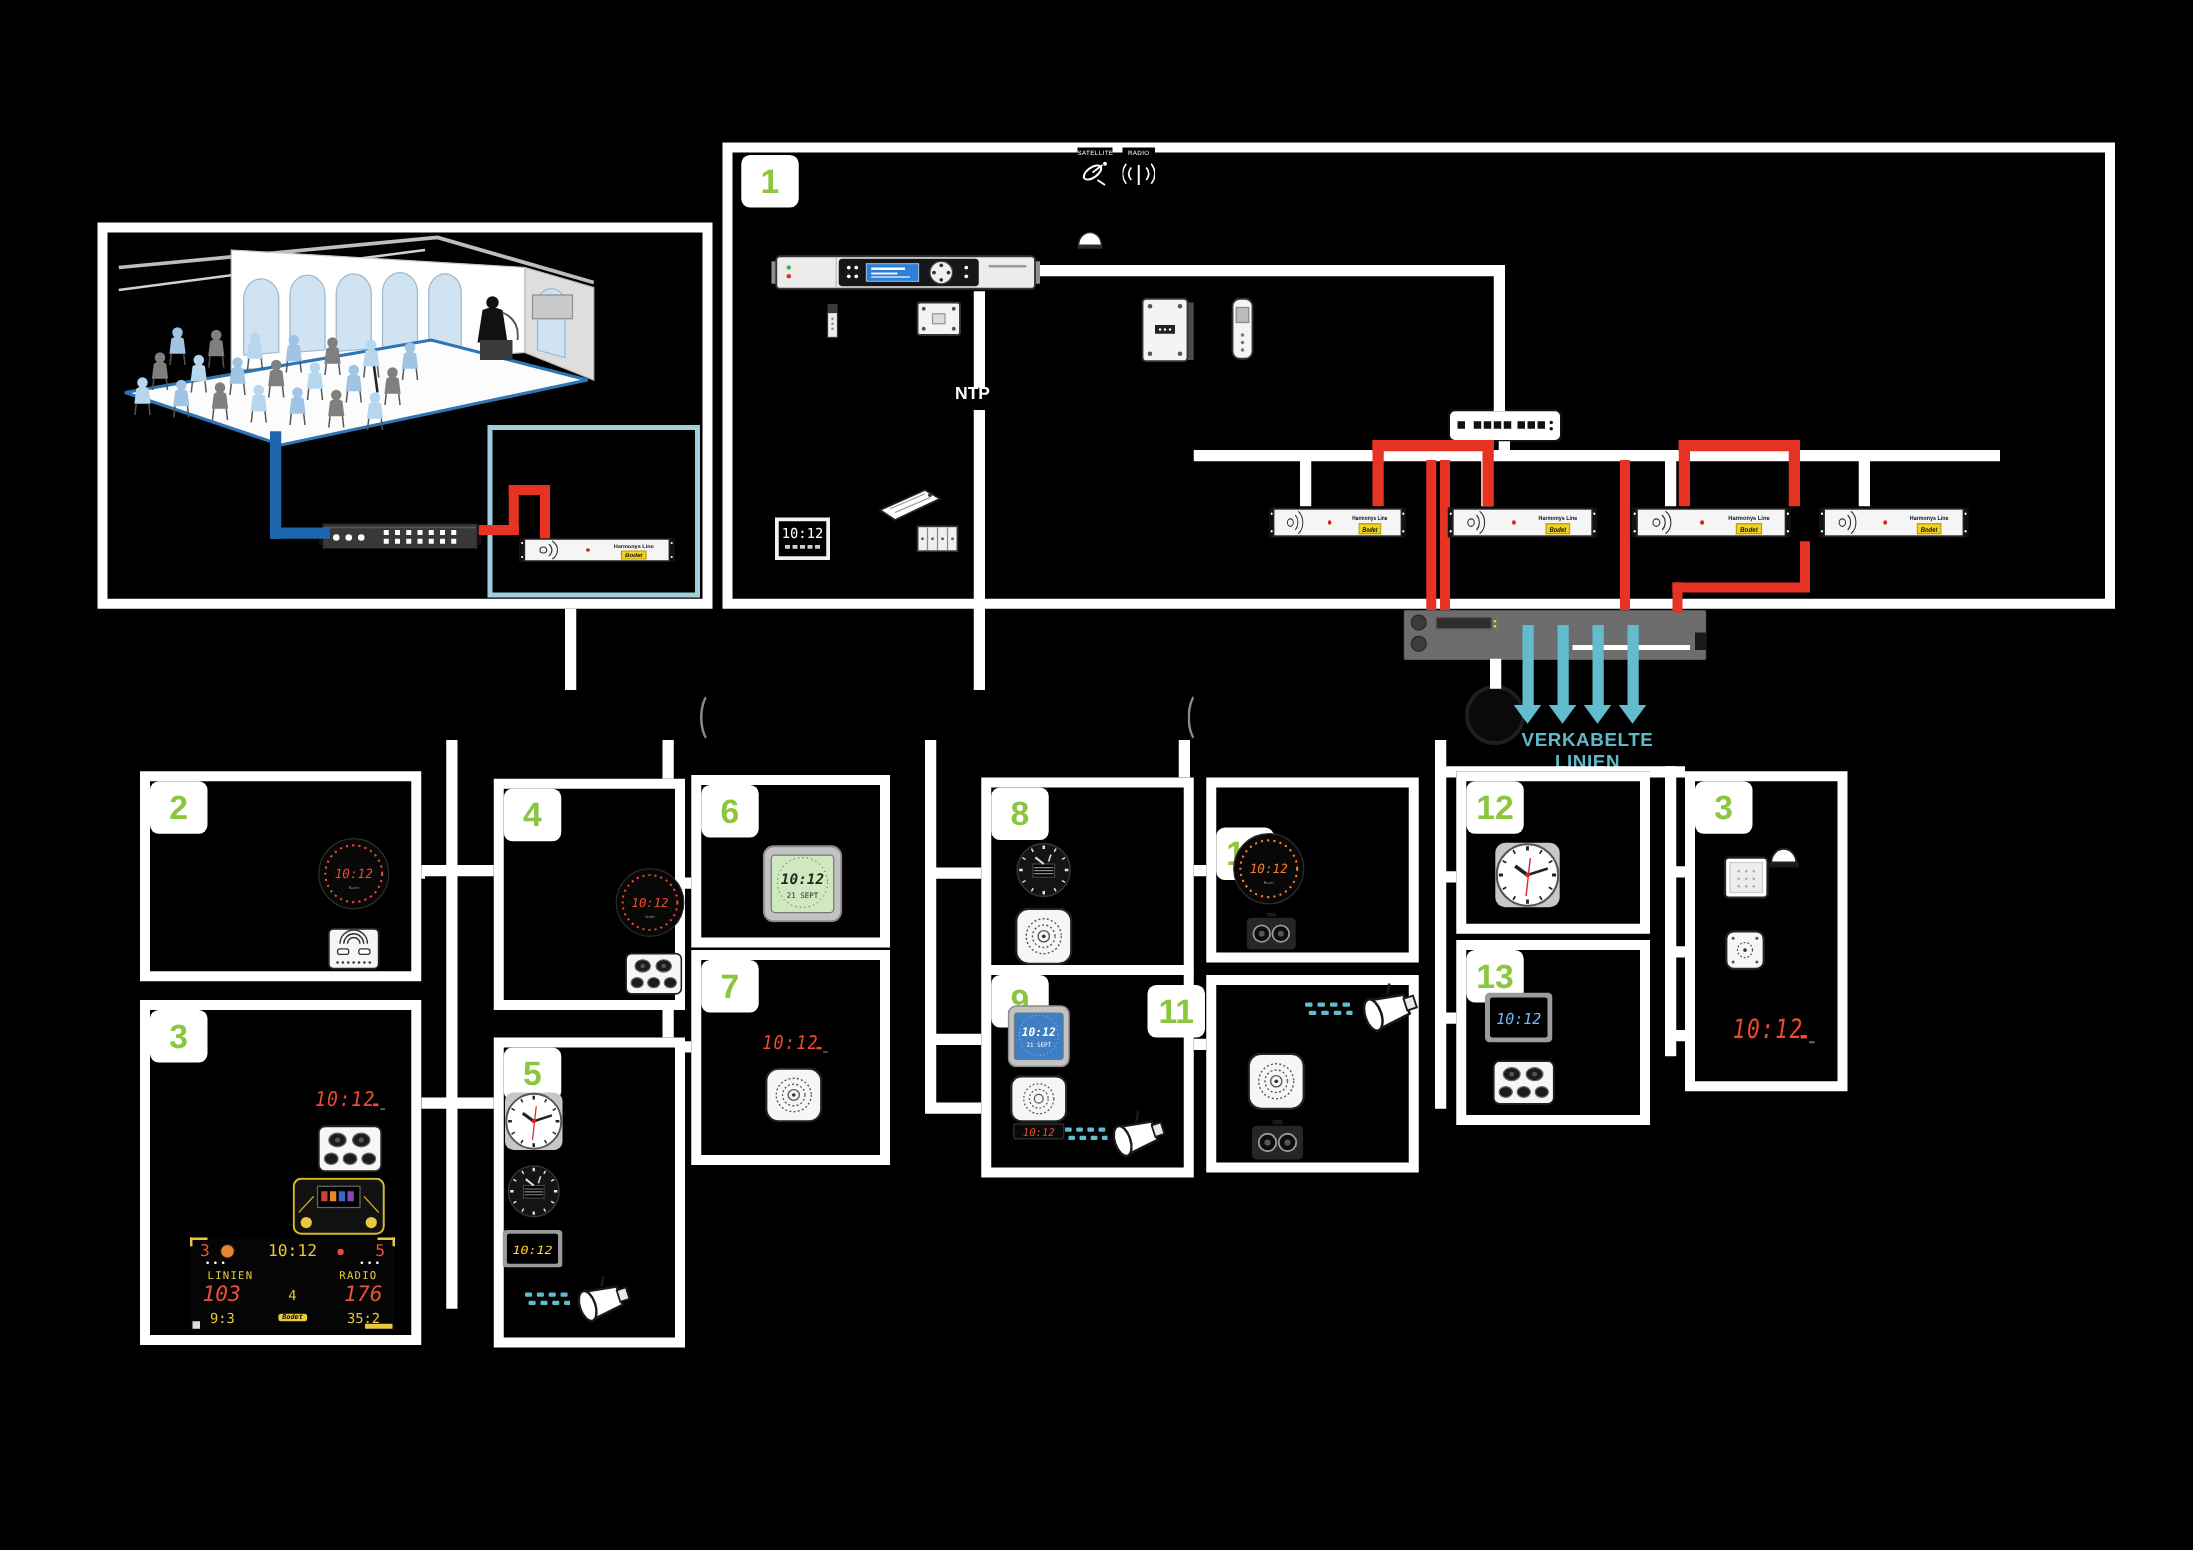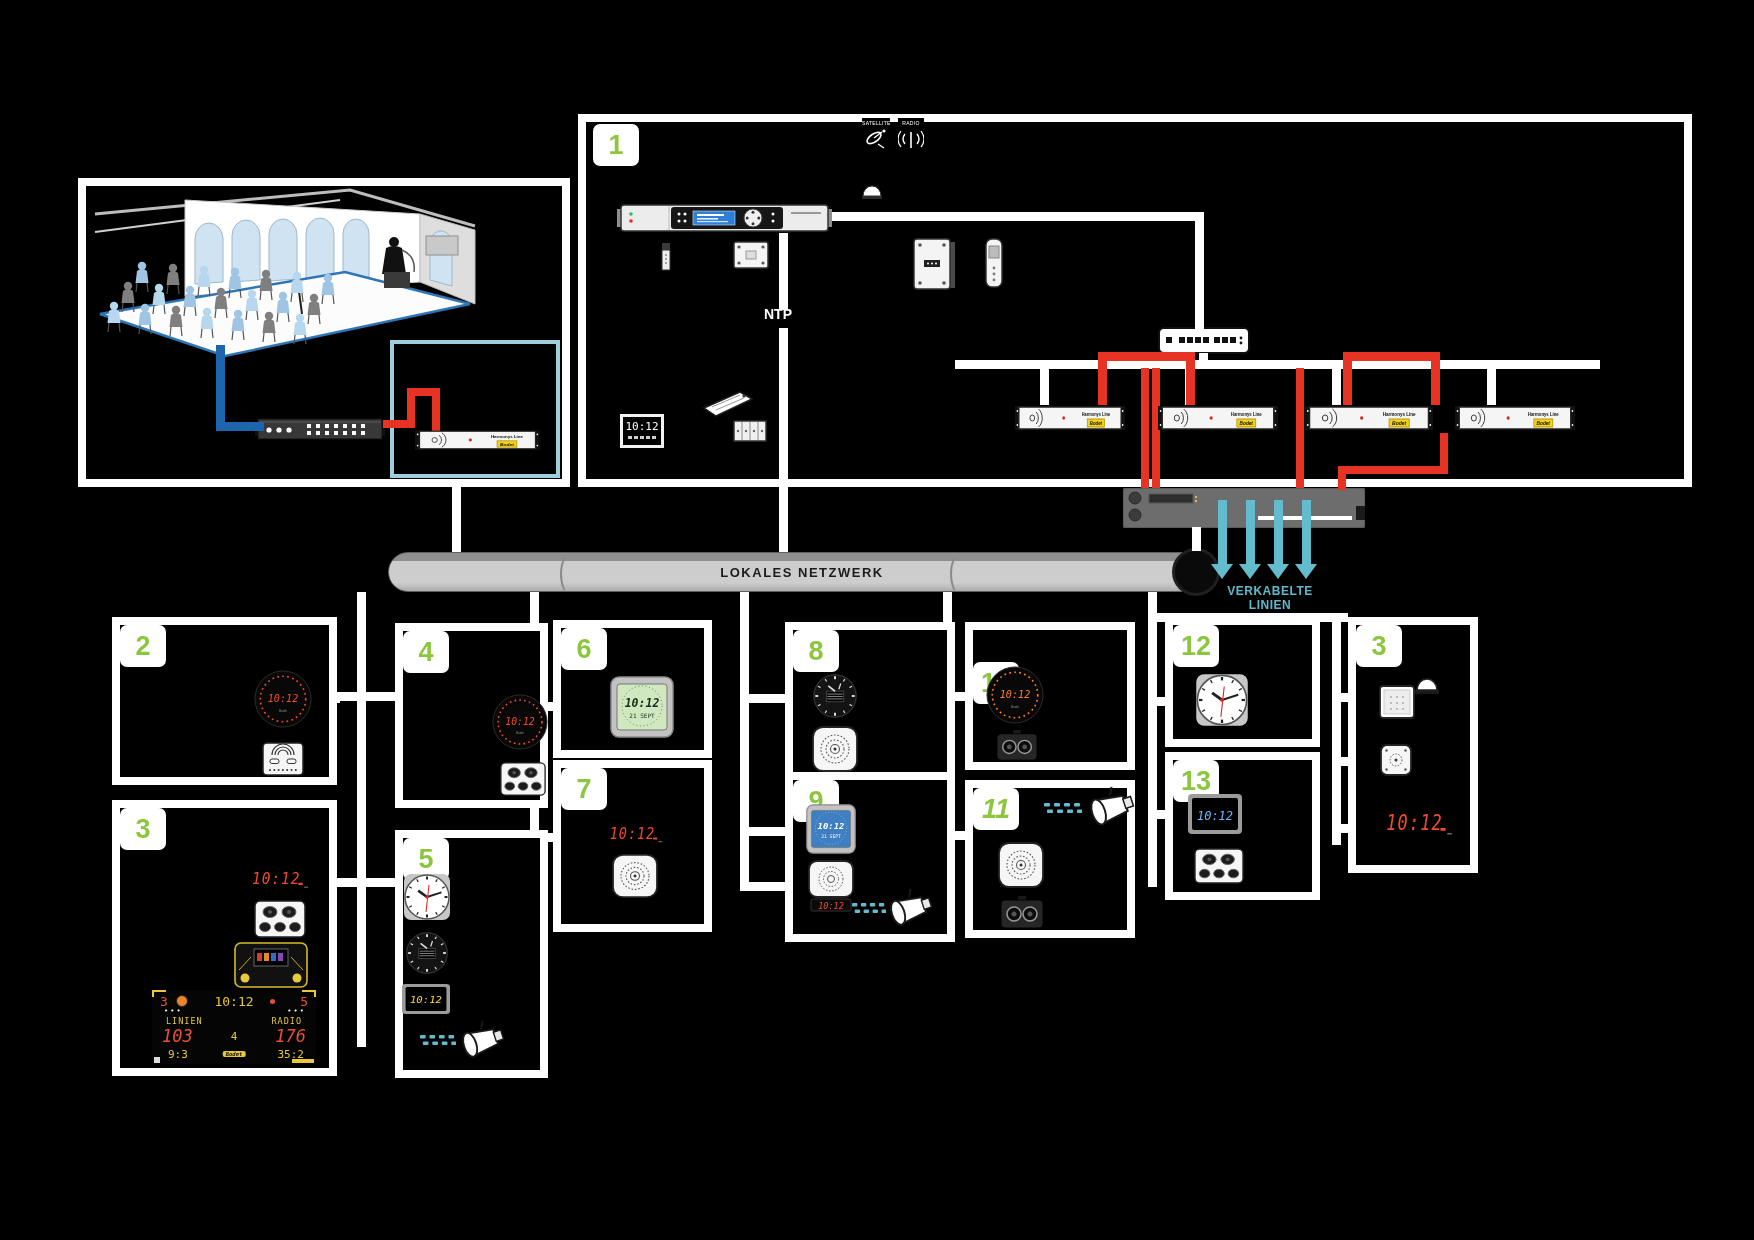--- a/index.html
+++ b/index.html
@@ -16,21 +16,21 @@
   .pipe{position:absolute;left:388px;top:552px;width:828px;height:40px;border-radius:20px;
         background:linear-gradient(#8f8f8f 0 22%,#cdcdcd 22% 78%,#adadad);border:1px solid #5f5f5f;
         display:flex;align-items:center;justify-content:center;box-sizing:border-box;}
   .pipe .lbl{color:#1c1c1c;font-weight:bold;font-size:13px;letter-spacing:1.5px;}
   .pipe-arc{position:absolute;top:553px;width:16px;height:38px;border:2px solid #8a8a8a;border-radius:50%;
             border-top-color:transparent;border-bottom-color:transparent;border-right-color:transparent;}
   .ball{position:absolute;left:1172px;top:548px;width:48px;height:48px;border-radius:50%;
         background:#0a0a0a;border:3px solid #1f1f1f;box-sizing:border-box;}
   .ntp{position:absolute;left:760px;top:305px;background:#000;color:#fff;font-weight:bold;
        font-size:14px;padding:1px 4px;}
-  .cyanlbl{position:absolute;color:#5fb9cb;font-weight:bold;font-size:12px;letter-spacing:.5px;}
+  .cyanlbl{position:absolute;color:#5fb9cb;font-weight:bold;font-size:15px;letter-spacing:.5px;}
   .arrow{position:absolute;width:9px;background:#62bccd;}
   .arrowhead{position:absolute;width:0;height:0;border-left:11px solid transparent;
              border-right:11px solid transparent;border-top:15px solid #62bccd;}
   .icon-tile{position:absolute;background:#000;color:#fff;text-align:center;}
   .icon-tile .t{font-size:5px;letter-spacing:.3px;margin-top:2px;}
   .miniclock{position:absolute;border:3px solid #f2f2f2;background:#000;box-sizing:border-box;}
   .miniclock .tm{color:#fff;font-family:"DejaVu Sans Mono",monospace;font-size:11px;text-align:center;margin-top:3px;}
   .miniclock .btns{display:flex;gap:2px;justify-content:center;margin-top:3px;}
   .miniclock .btns i{width:4px;height:3px;background:#cfcfcf;display:block;}
   .sb{position:absolute;background:#050505;font-family:"DejaVu Sans Mono",monospace;}
@@ -360,23 +360,20 @@
         <rect x="88" y="15" width="4" height="4"></rect>
         <rect x="97" y="15" width="4" height="4"></rect>
         <rect x="106" y="15" width="4" height="4"></rect>
     </g>
   </svg>
 
   <div style="position:absolute;left:390px;top:340px;width:170px;height:138px;border:4px solid #9fcfdd;box-sizing:border-box;"></div>
 
   <div class="ntp">NTP</div>
 
-  <div class="pipe">
-    <span class="lbl">LOKALES NETZWERK</span>
-  </div>
   <div class="pipe-arc" style="left:560px;"></div>
   <div class="pipe-arc" style="left:950px;"></div>
   <div class="ball"></div>
 
   <div class="cyanlbl" style="left:1205px;top:584px;width:130px;text-align:center;">VERKABELTE LINIEN</div>
 
 <div class="wire" style="left: 779px; top: 233px; width: 9px; height: 77px;"></div>
     <div class="wire" style="left: 779px; top: 328px; width: 9px; height: 224px;"></div>
     <div class="wire" style="left: 832px; top: 212px; width: 372px; height: 9px;"></div>
     <div class="wire" style="left: 1195px; top: 212px; width: 9px; height: 117px;"></div>
@@ -766,21 +763,21 @@
     <div class="dev" style="left:996px;top:730px;width:42px;height:32px">
     <svg viewBox="0 0 44 34" width="100%" height="100%" preserveAspectRatio="none">
       <rect x="18" y="0" width="8" height="5" fill="#1a1a1a"></rect>
       <rect x="1" y="4" width="42" height="28" rx="4" fill="#262626" stroke="#000"></rect>
       <circle cx="14" cy="18" r="7" fill="#0d0d0d" stroke="#9a9a9a" stroke-width="1.5"></circle>
       <circle cx="30" cy="18" r="7" fill="#0d0d0d" stroke="#9a9a9a" stroke-width="1.5"></circle>
       <circle cx="14" cy="18" r="2.5" fill="#555"></circle>
         <circle cx="30" cy="18" r="2.5" fill="#555"></circle>
       </svg></div>
     <div class="zbox" style="left: 965px; top: 780px; width: 170px; height: 158px;"></div>
-    <div class="ztab" style="left: 973px; top: 788px; font-style: italic;">
+    <div class="ztab" style="left: 918px; top: 788px;">
       <span>11</span>
     </div>
     <div class="dev" style="left:1086px;top:786px;width:50px;height:44px">
     <svg viewBox="0 0 50 44" width="100%" height="100%" preserveAspectRatio="none">
       <g transform="rotate(-18 25 22)">
         <polygon points="14,10 40,14 40,30 14,34" fill="#fff" stroke="#1a1a1a" stroke-width="2"></polygon>
         <ellipse cx="12" cy="22" rx="6.5" ry="13" fill="#fff" stroke="#1a1a1a" stroke-width="2"></ellipse>
         <rect x="39" y="17" width="8" height="10" fill="#e8e8e8" stroke="#1a1a1a" stroke-width="1.5"></rect>
         <line x1="28" y1="10" x2="32" y2="2" stroke="#1a1a1a" stroke-width="2"></line>
       </g>

